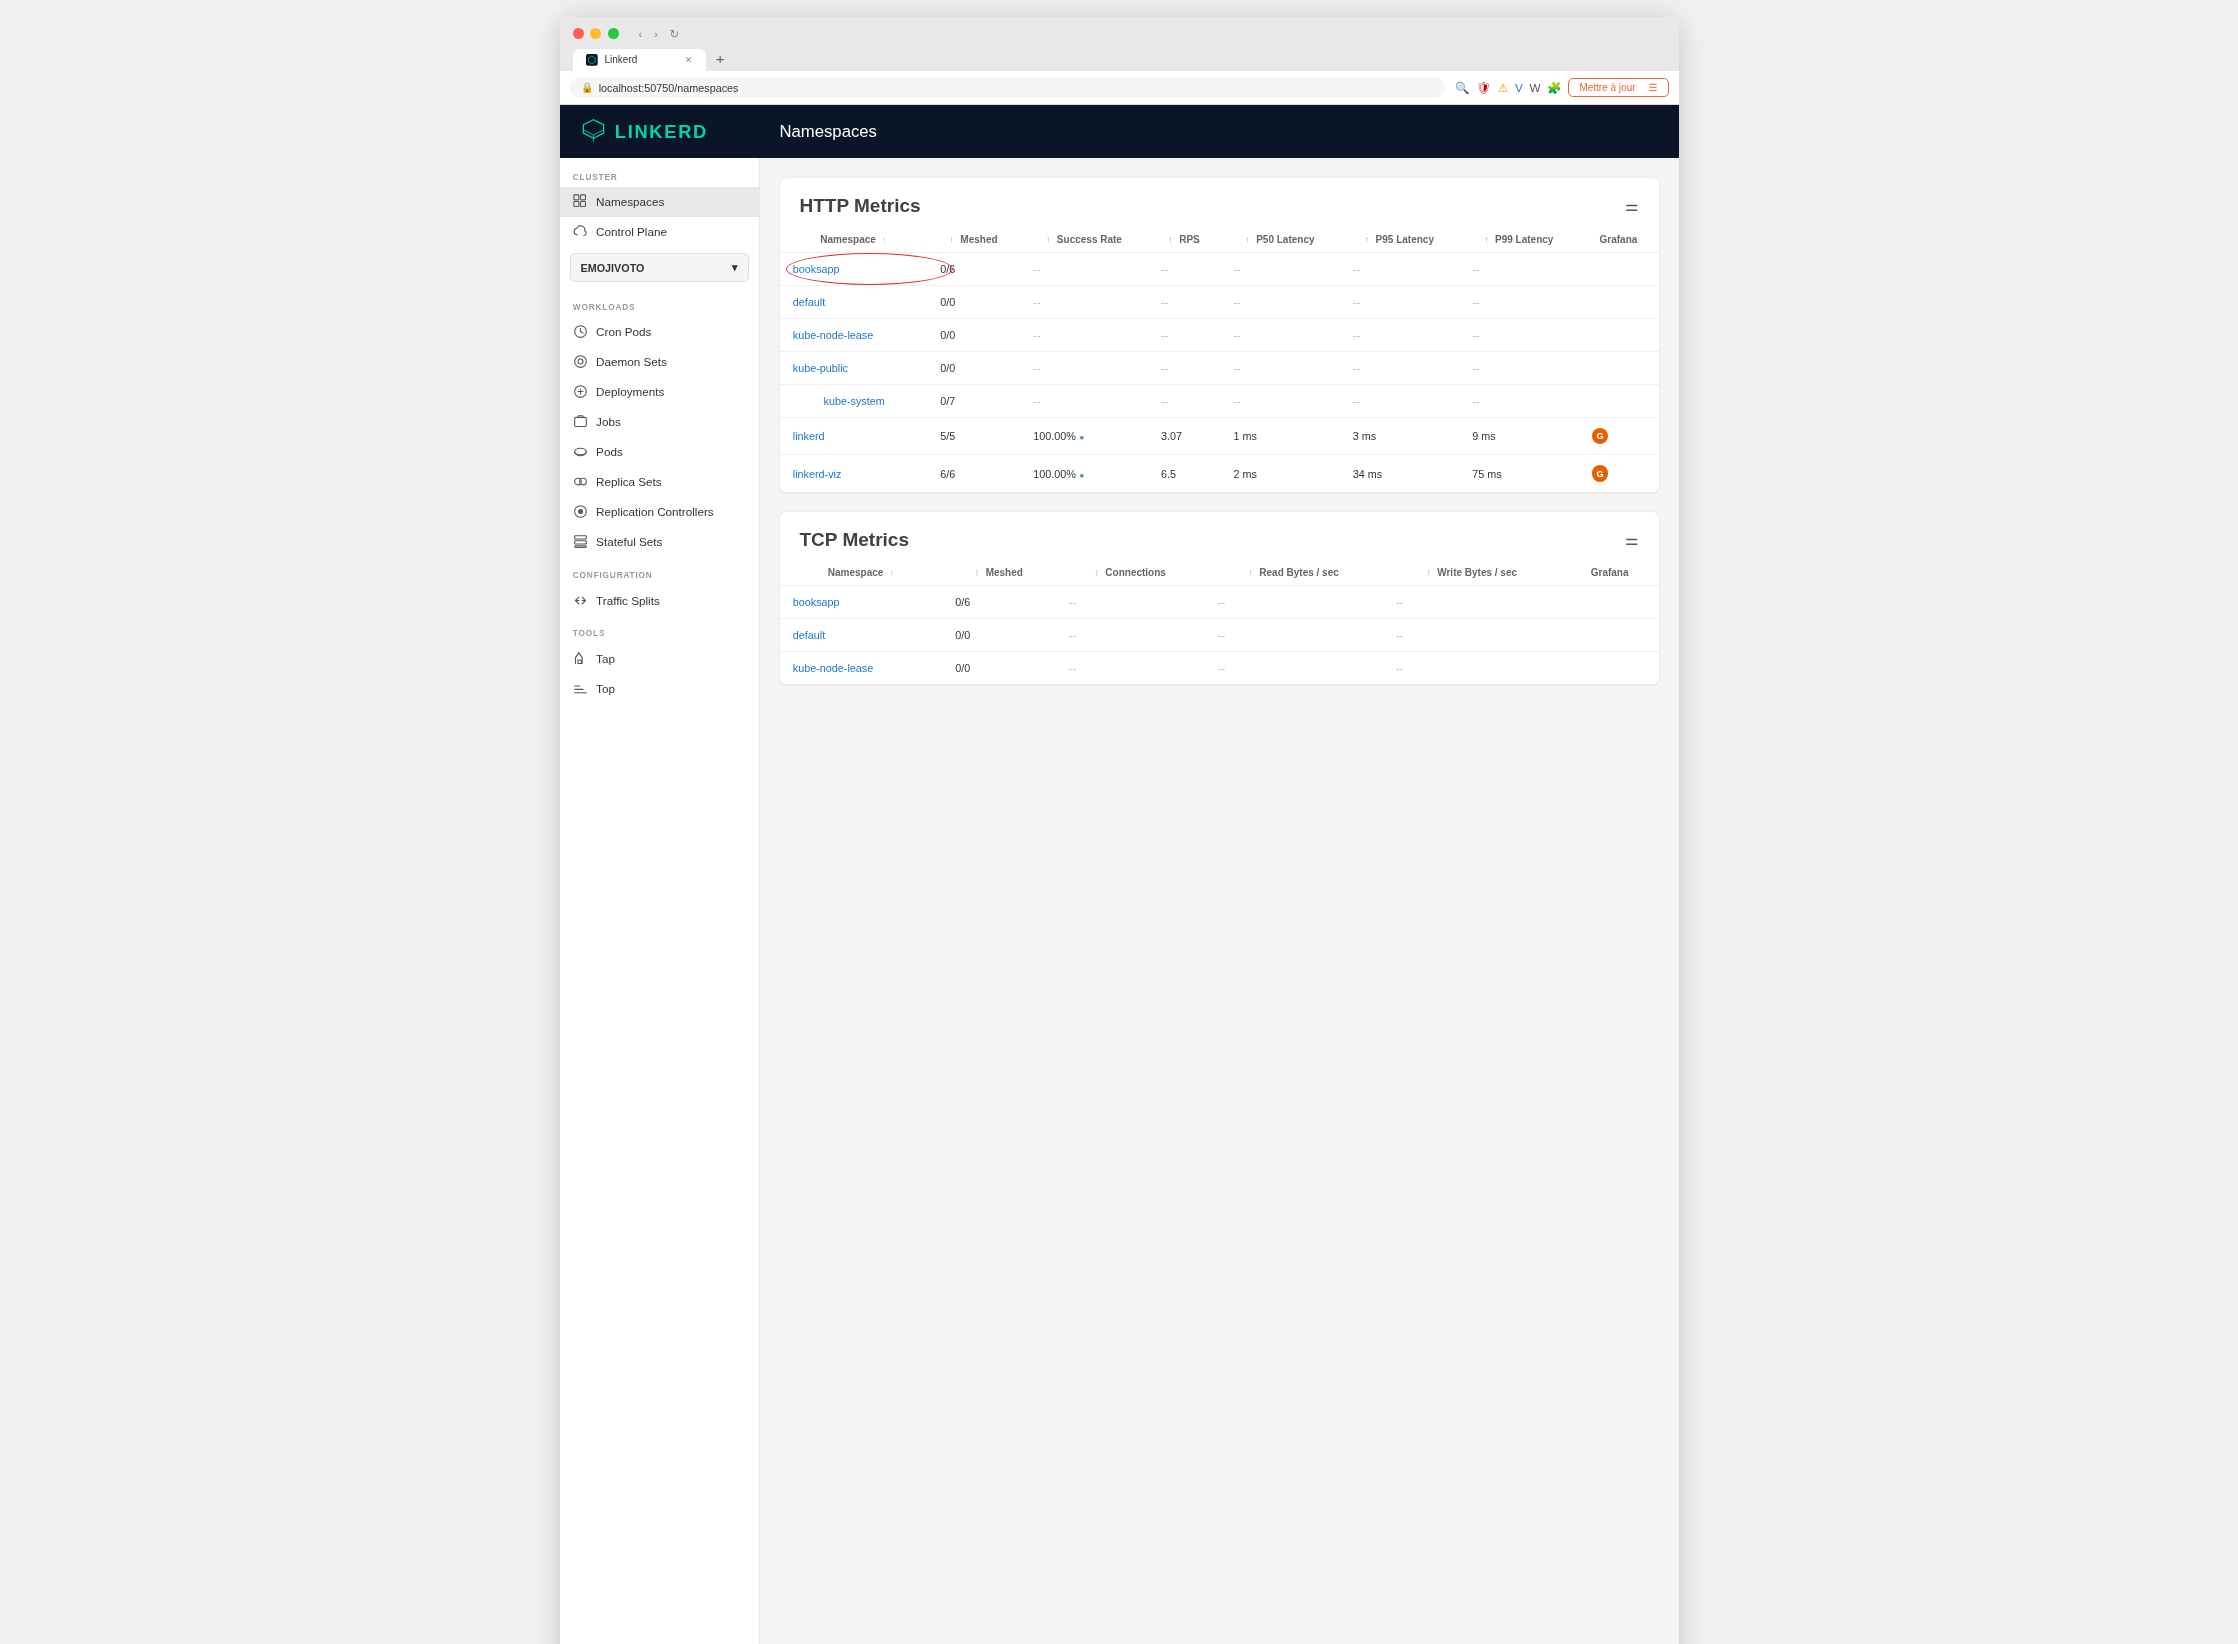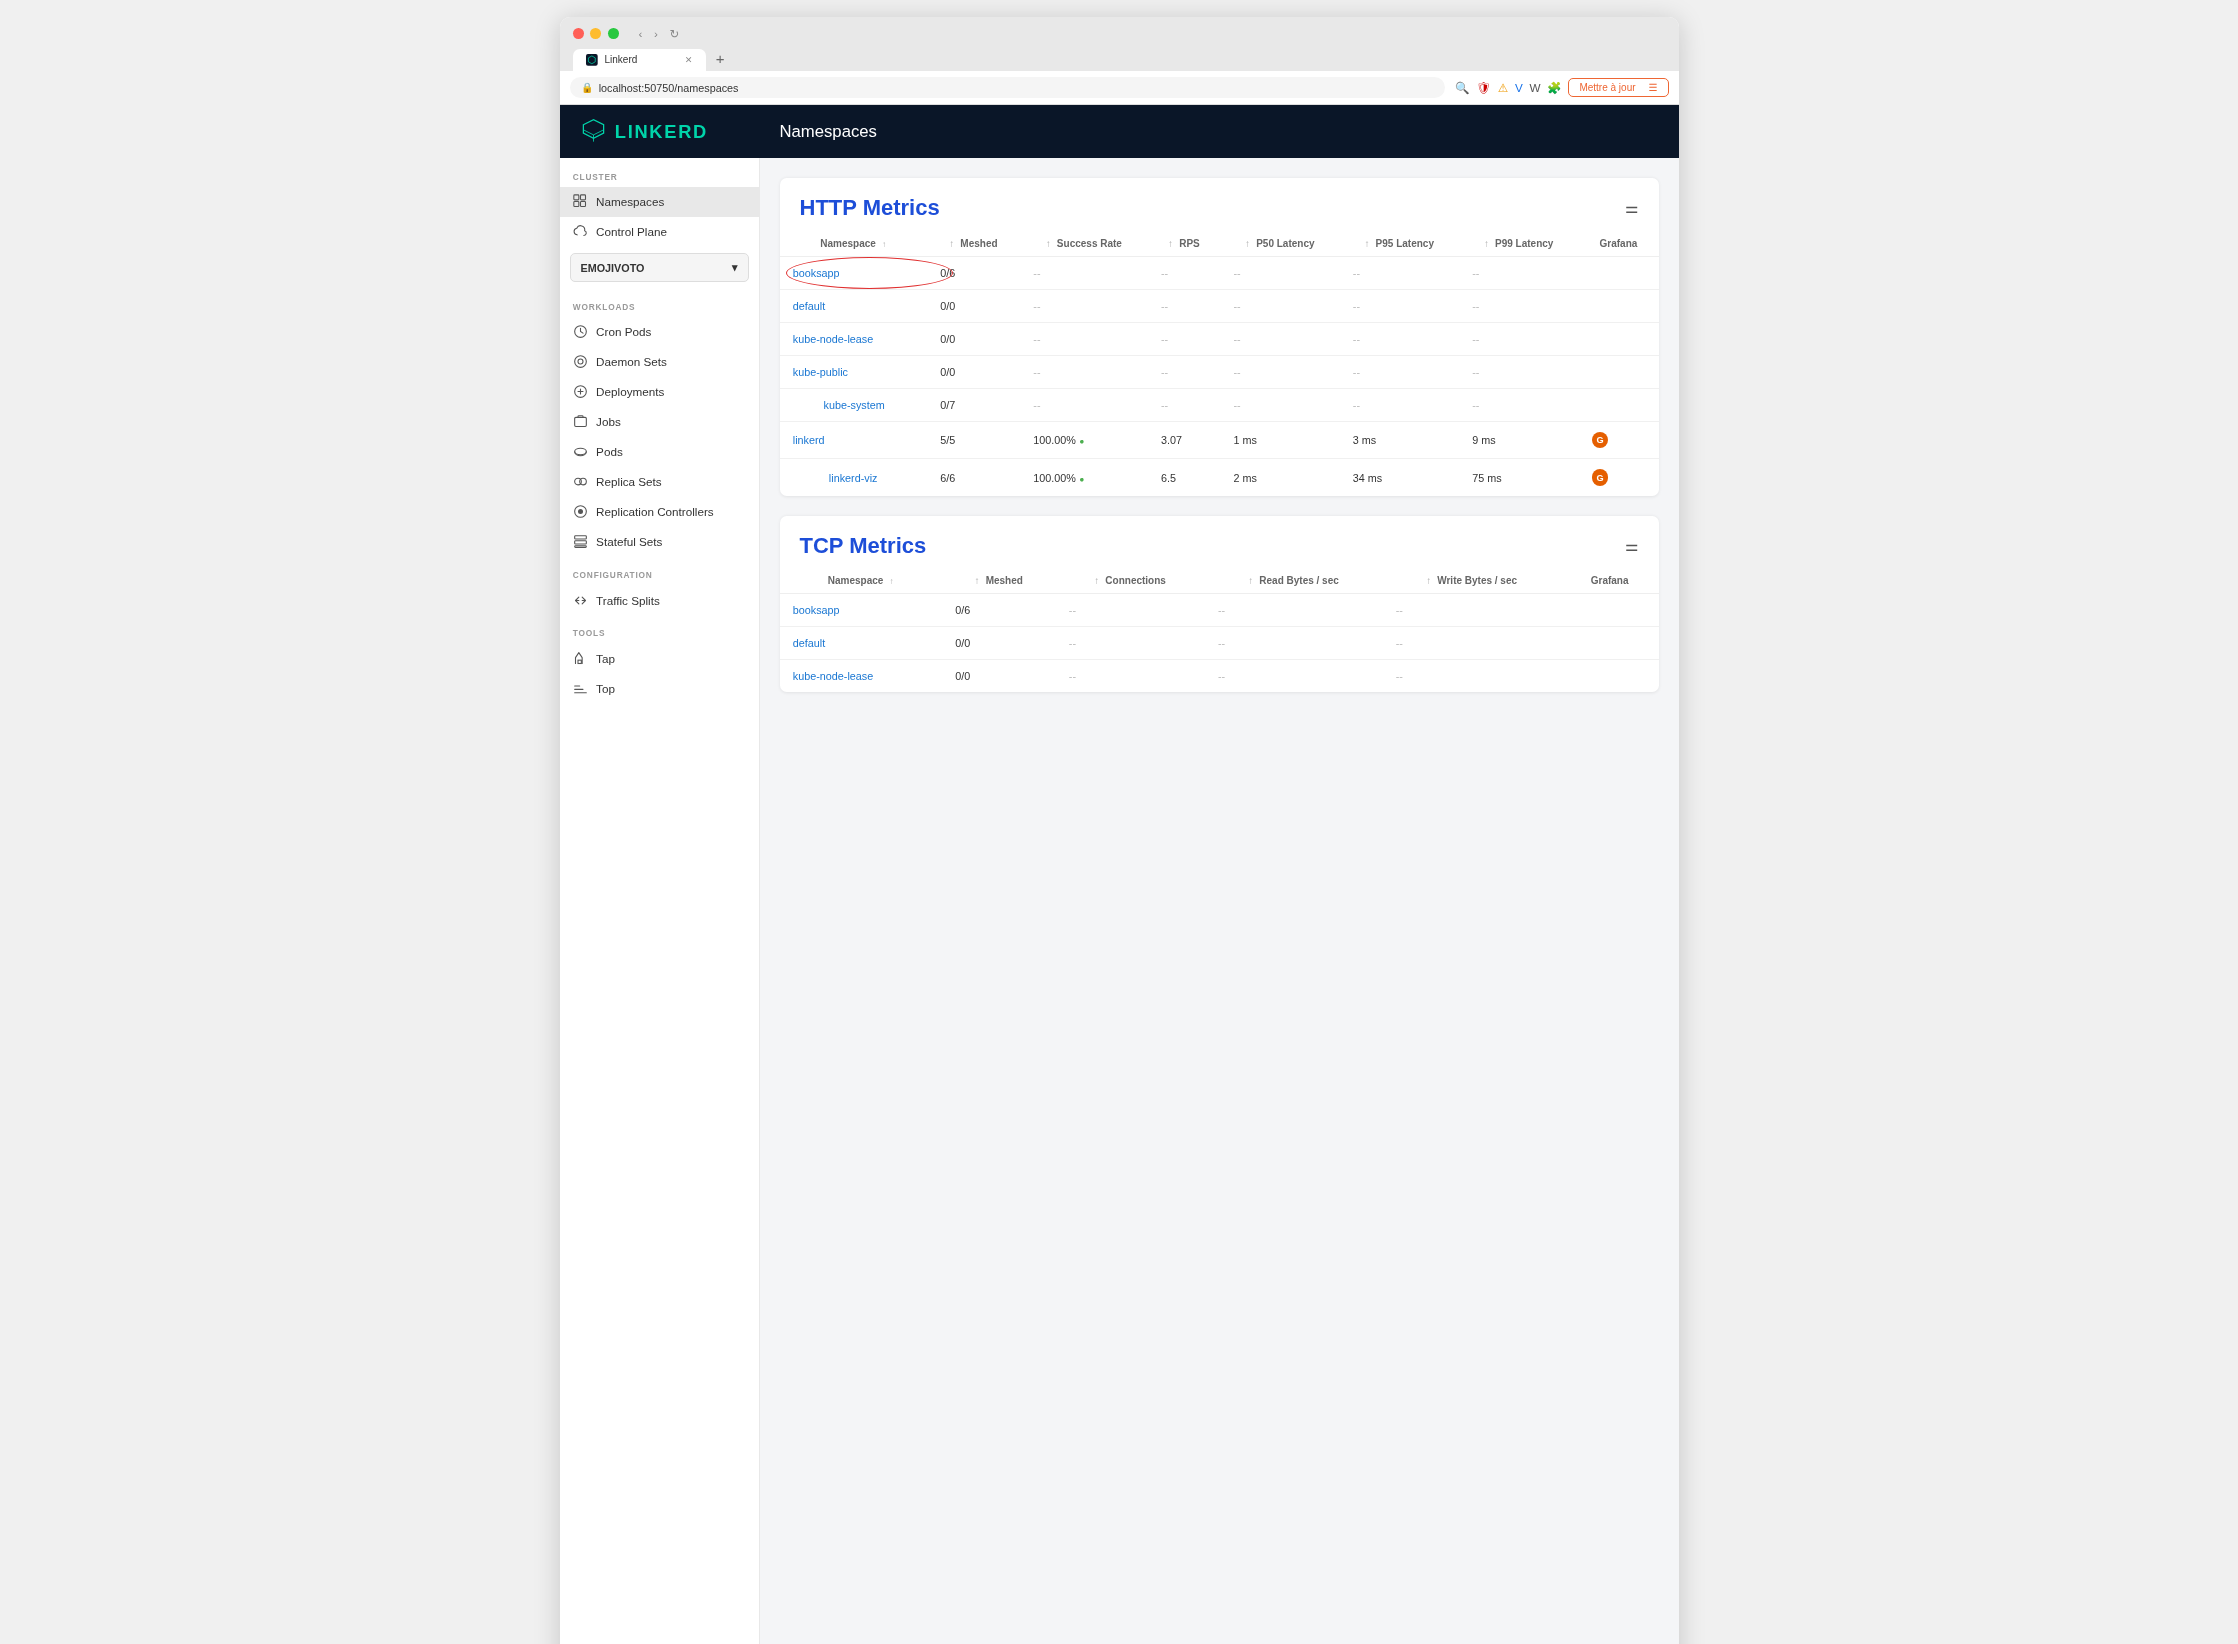--- a/index.html
+++ b/index.html
@@ -175,23 +175,23 @@
       margin-bottom: 20px;
       overflow: hidden;
     }
     .card-header {
       padding: 16.7px 20px 10px;
       display: flex;
       align-items: center;
       justify-content: space-between;
     }
     .card-title {
-      font-size: 22px;
+      font-size: 19px;
       font-weight: 600;
-      color: #1d4ed8;
+      color: #404040;
     }
     .filter-icon { color: #555; font-size: 15px; cursor: pointer; }
 
     
     .metrics-table {
       width: 100%;
       border-collapse: collapse;
     }
     .metrics-table th {
       font-size: 10px;
@@ -524,21 +524,21 @@
                 <td style="position: relative;"><span class="link-cell">linkerd</span></td>
                 <td>5/5</td>
                 <td>100.00%<span style="color:#4caf50;font-size:8.3px;margin-left:3.3px;">●</span></td>
                 <td>3.07</td>
                 <td>1 ms</td>
                 <td>3 ms</td>
                 <td>9 ms</td>
                 <td><span class="grafana-icon" style="cursor:pointer;">G</span></td>
               </tr>
               <tr>
-                <td style="position: relative; text-align: center;"><span class="link-cell">linkerd-viz</span></td>
+                <td style="position: relative;"><span class="link-cell">linkerd-viz</span></td>
                 <td>6/6</td>
                 <td>100.00%<span style="color:#4caf50;font-size:8.3px;margin-left:3.3px;">●</span></td>
                 <td>6.5</td>
                 <td>2 ms</td>
                 <td>34 ms</td>
                 <td>75 ms</td>
                 <td><span class="grafana-icon" style="cursor:pointer;">G</span></td>
               </tr>
             </tbody>
         </table>

